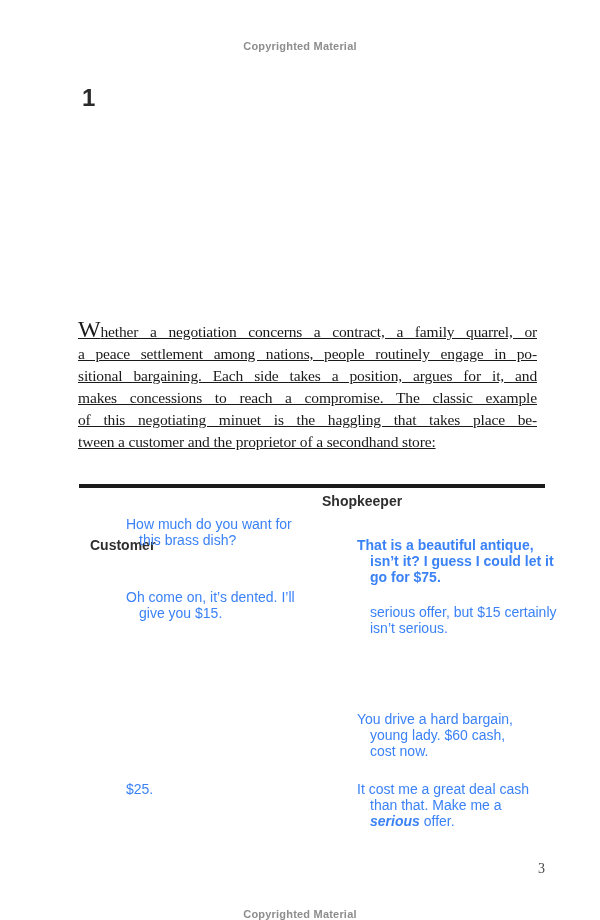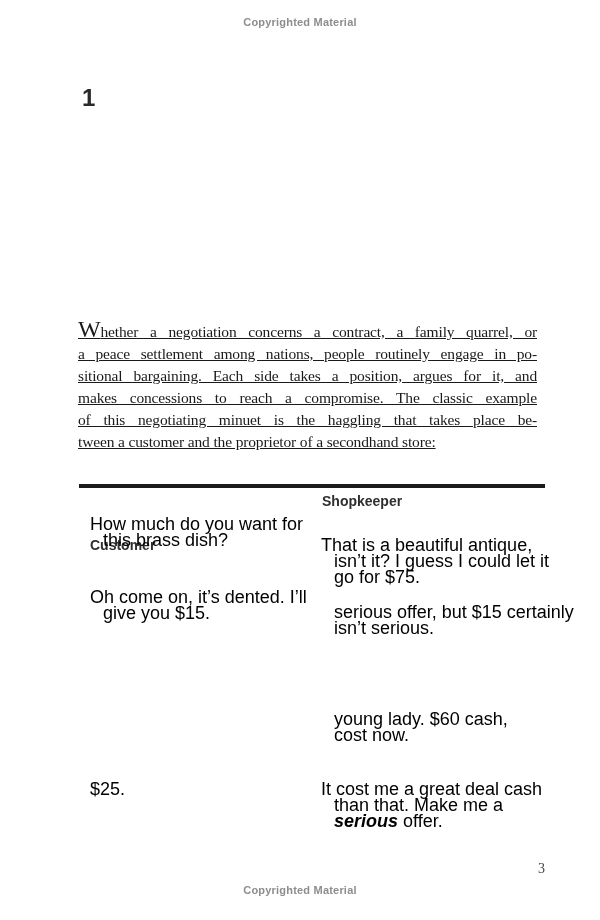--- a/index.html
+++ b/index.html
@@ -13,20 +13,21 @@
   }
   .copyright {
     position: absolute;
     left: 0;
     width: 100%;
     text-align: center;
     font-size: 11px;
     font-weight: bold;
     letter-spacing: 0.2px;
     color: #8d8d8d;
+    margin-top: 24px;
   }
   .copyright.top { top: 16px; }
   .copyright.bottom { top: 884px; }
   .chapter-number {
     position: absolute;
     left: 82px;
     top: 84px;
     font-size: 24px;
     font-weight: 700;
     color: #2a2a2a;
@@ -68,24 +69,25 @@
     position: absolute;
     top: 493px;
     font-size: 14px;
     font-weight: 700;
     color: #2e2e2e;
   }
   .col-header.customer { left: 90px; margin-top: 44px; }
   .col-header.shopkeeper { left: 322px; }
   .speech {
     position: absolute;
-    font-size: 18px;
+    font-size: 14px;
     line-height: 16px;
-    color: #000000;
+    color: #3b82f6;
     white-space: pre;
+    margin-left: 36px;
   }
   .sline.cont { padding-left: 13px; }
   .page-number {
     position: absolute;
     left: 538px;
     top: 861px;
     font-family: "Liberation Serif", serif;
     font-size: 14px;
     color: #474747;
   }
@@ -113,19 +115,19 @@
 
   <div class="col-header customer">Customer</div>
 
   <div class="col-header shopkeeper">Shopkeeper</div>
 
   <div class="page-number">3</div>
 
   <div class="copyright bottom">Copyrighted Material</div>
 
 <div class="speech" style="left: 90px; top: 516px;"><div class="sline">How much do you want for</div><div class="sline cont">this brass dish?</div></div>
-    <div class="speech" style="left: 321px; top: 537px;"><div class="sline">That is a beautiful antique,</div><div class="sline cont">isn’t it? I guess I could let it</div><div class="sline cont">go for $75.</div></div>
+    <div class="speech" style="left: 321px; top: 537px; font-weight: bold;"><div class="sline">That is a beautiful antique,</div><div class="sline cont">isn’t it? I guess I could let it</div><div class="sline cont">go for $75.</div></div>
     <div class="speech" style="left: 90px; top: 589px;"><div class="sline">Oh come on, it’s dented. I’ll</div><div class="sline cont">give you $15.</div></div>
     <div class="speech" style="left: 321px; top: 604px;"><div class="sline cont">serious offer, but $15 certainly</div><div class="sline cont">isn’t serious.</div></div>
-    <div class="speech" style="left: 321px; top: 711px;"><div class="sline cont">young lady. $60 cash,</div><div class="sline cont">cost now.</div></div>
+    <div class="speech" style="left: 321px; top: 711px;"><div class="sline">You drive a hard bargain,</div><div class="sline cont">young lady. $60 cash,</div><div class="sline cont">cost now.</div></div>
     <div class="speech" style="left: 90px; top: 781px;"><div class="sline">$25.</div></div>
     <div class="speech" style="left: 321px; top: 781px;"><div class="sline">It cost me a great deal cash</div><div class="sline cont">than that. Make me a</div><div class="sline cont"><span style="font-style: italic; font-weight: bold;">serious</span><span> offer.</span></div></div>
   </div>
 
 </body></html>

